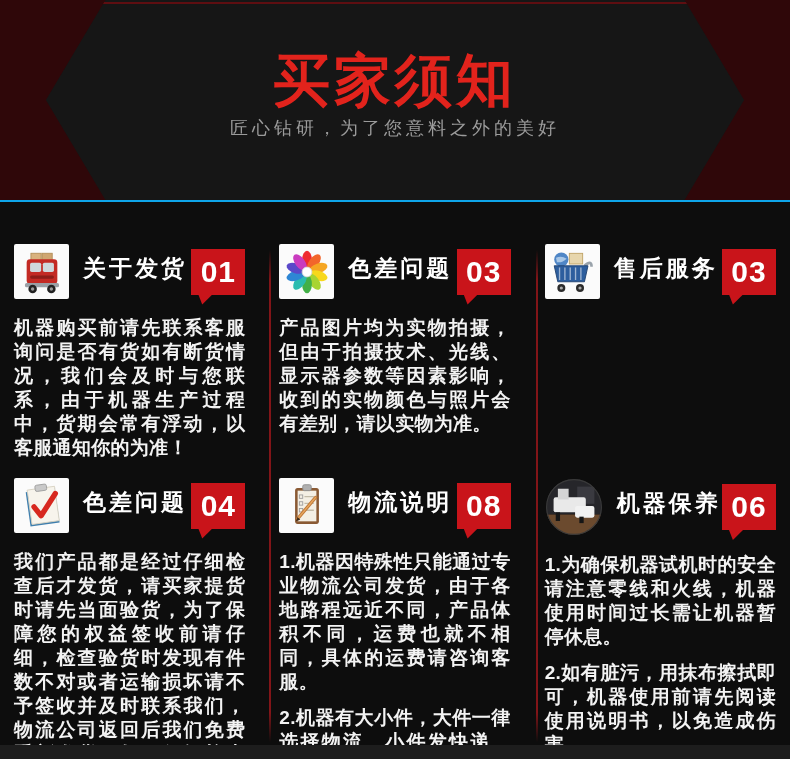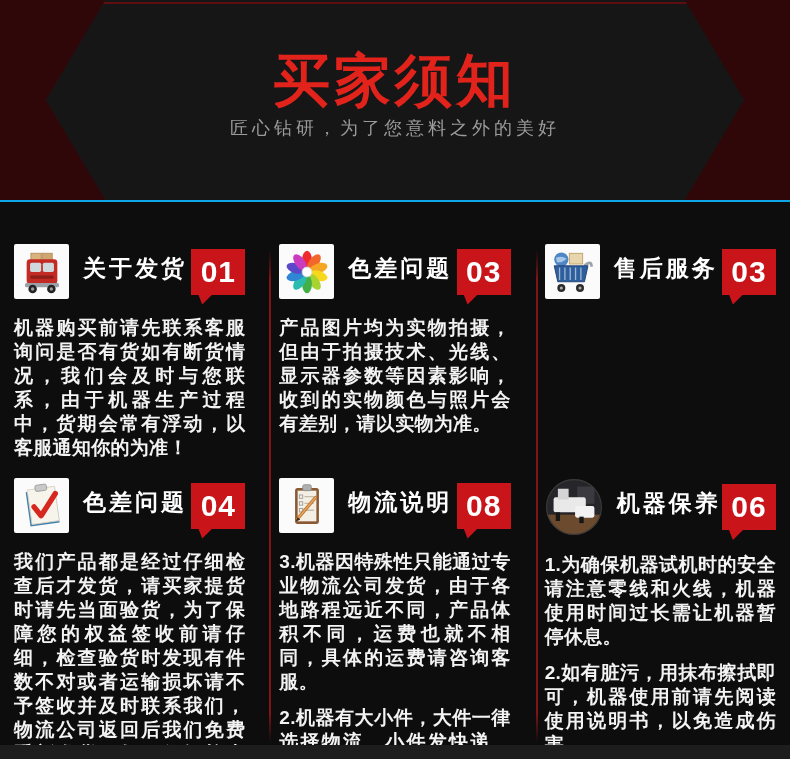--- a/index.html
+++ b/index.html
@@ -188,21 +188,21 @@
           <path d="M16 42 L37 17" stroke="#c07a3a" stroke-width="4" stroke-linecap="round"></path>
           <path d="M16 42 L37 17" stroke="#e8a75e" stroke-width="1.5" stroke-linecap="round"></path>
           <path d="M14 45 L16 40 L19 43 Z" fill="#3a2a1a"></path>
         </svg>
       </div>
       <h3 class="card-title">物流说明</h3>
       <div class="badge">
         <span>08</span>
       </div>
     </div>
-    <p class="card-text">3.机器因特殊性只能通过专业物流公司发货，由于各地路程远近不同，产品体积不同，运费也就不相同，具体的运费请咨询客服。</p>
+    <p class="card-text">1.机器因特殊性只能通过专业物流公司发货，由于各地路程远近不同，产品体积不同，运费也就不相同，具体的运费请咨询客服。</p>
     <p class="card-text">2.机器有大小件，大件一律选择物流，小件发快递，部分地区物流公司无法到达，请买家下单前，先咨询好客服，协商好可到达的物流运送路线。</p>
   </section>
 
   <section class="card">
     <div class="card-head">
       <div class="icon-box round">
         <svg width="58" height="58" viewBox="0 0 54 54" aria-hidden="true">
           <defs>
               <clipPath id="c6">
                 <circle cx="27" cy="27" r="26"></circle>

